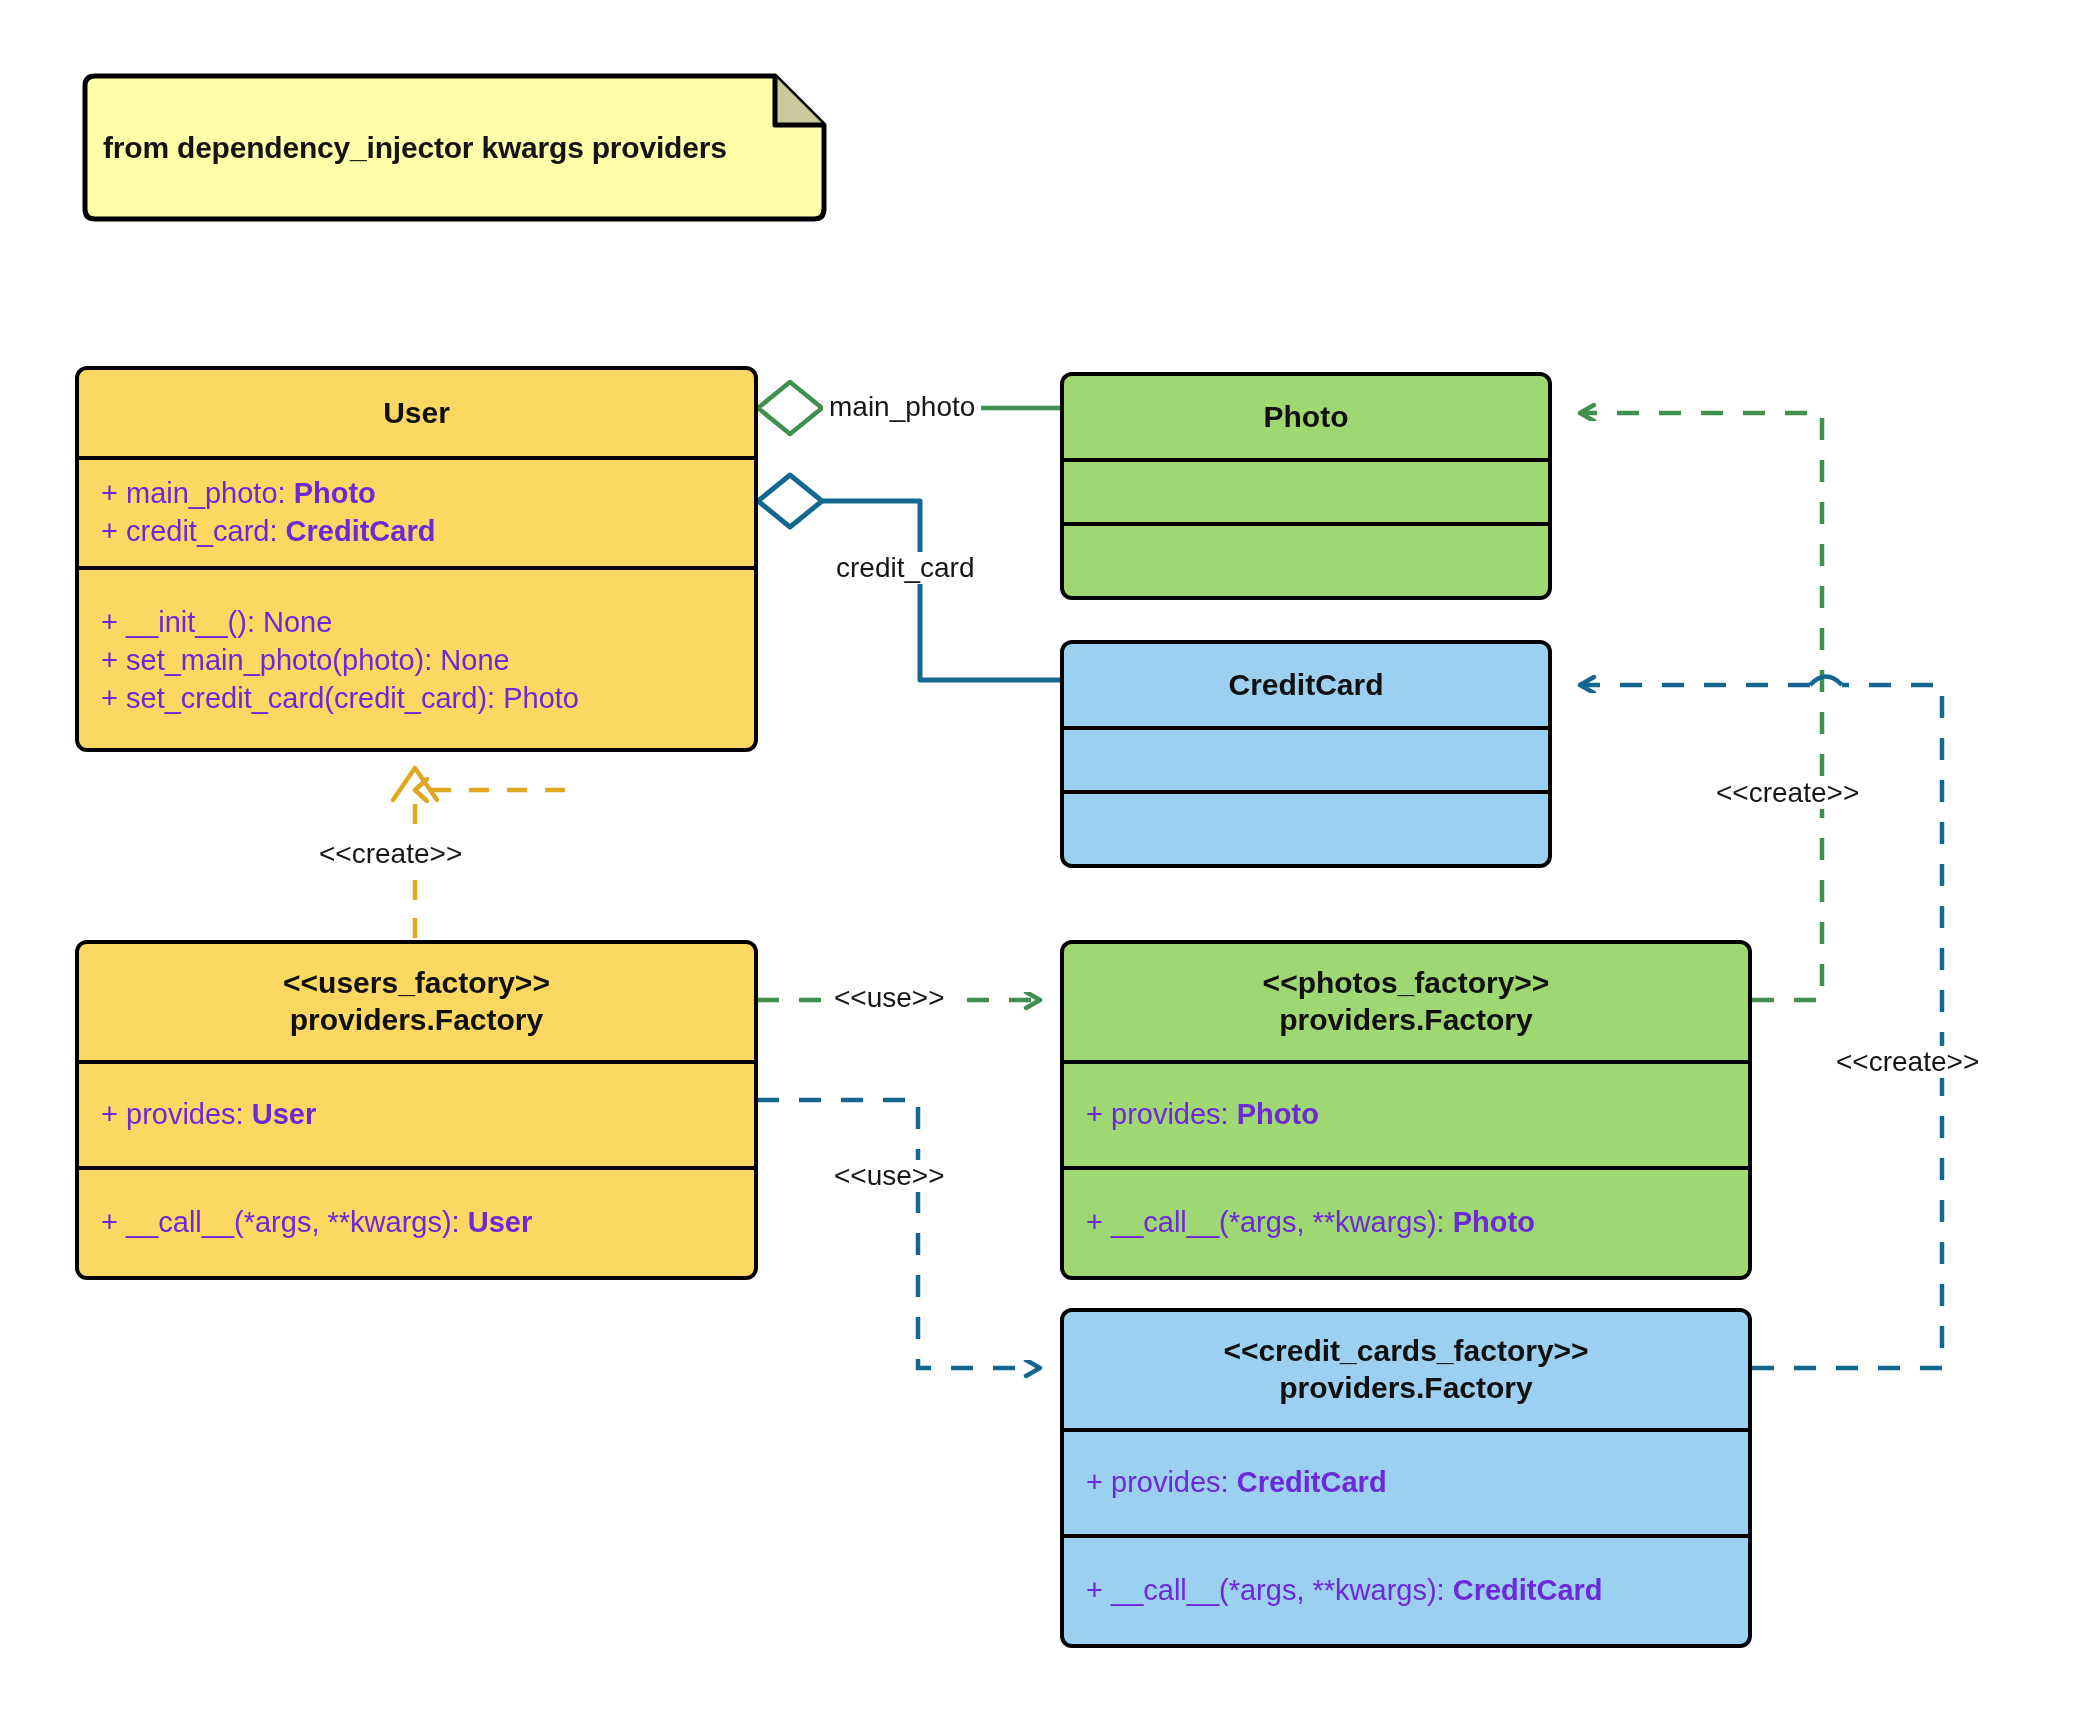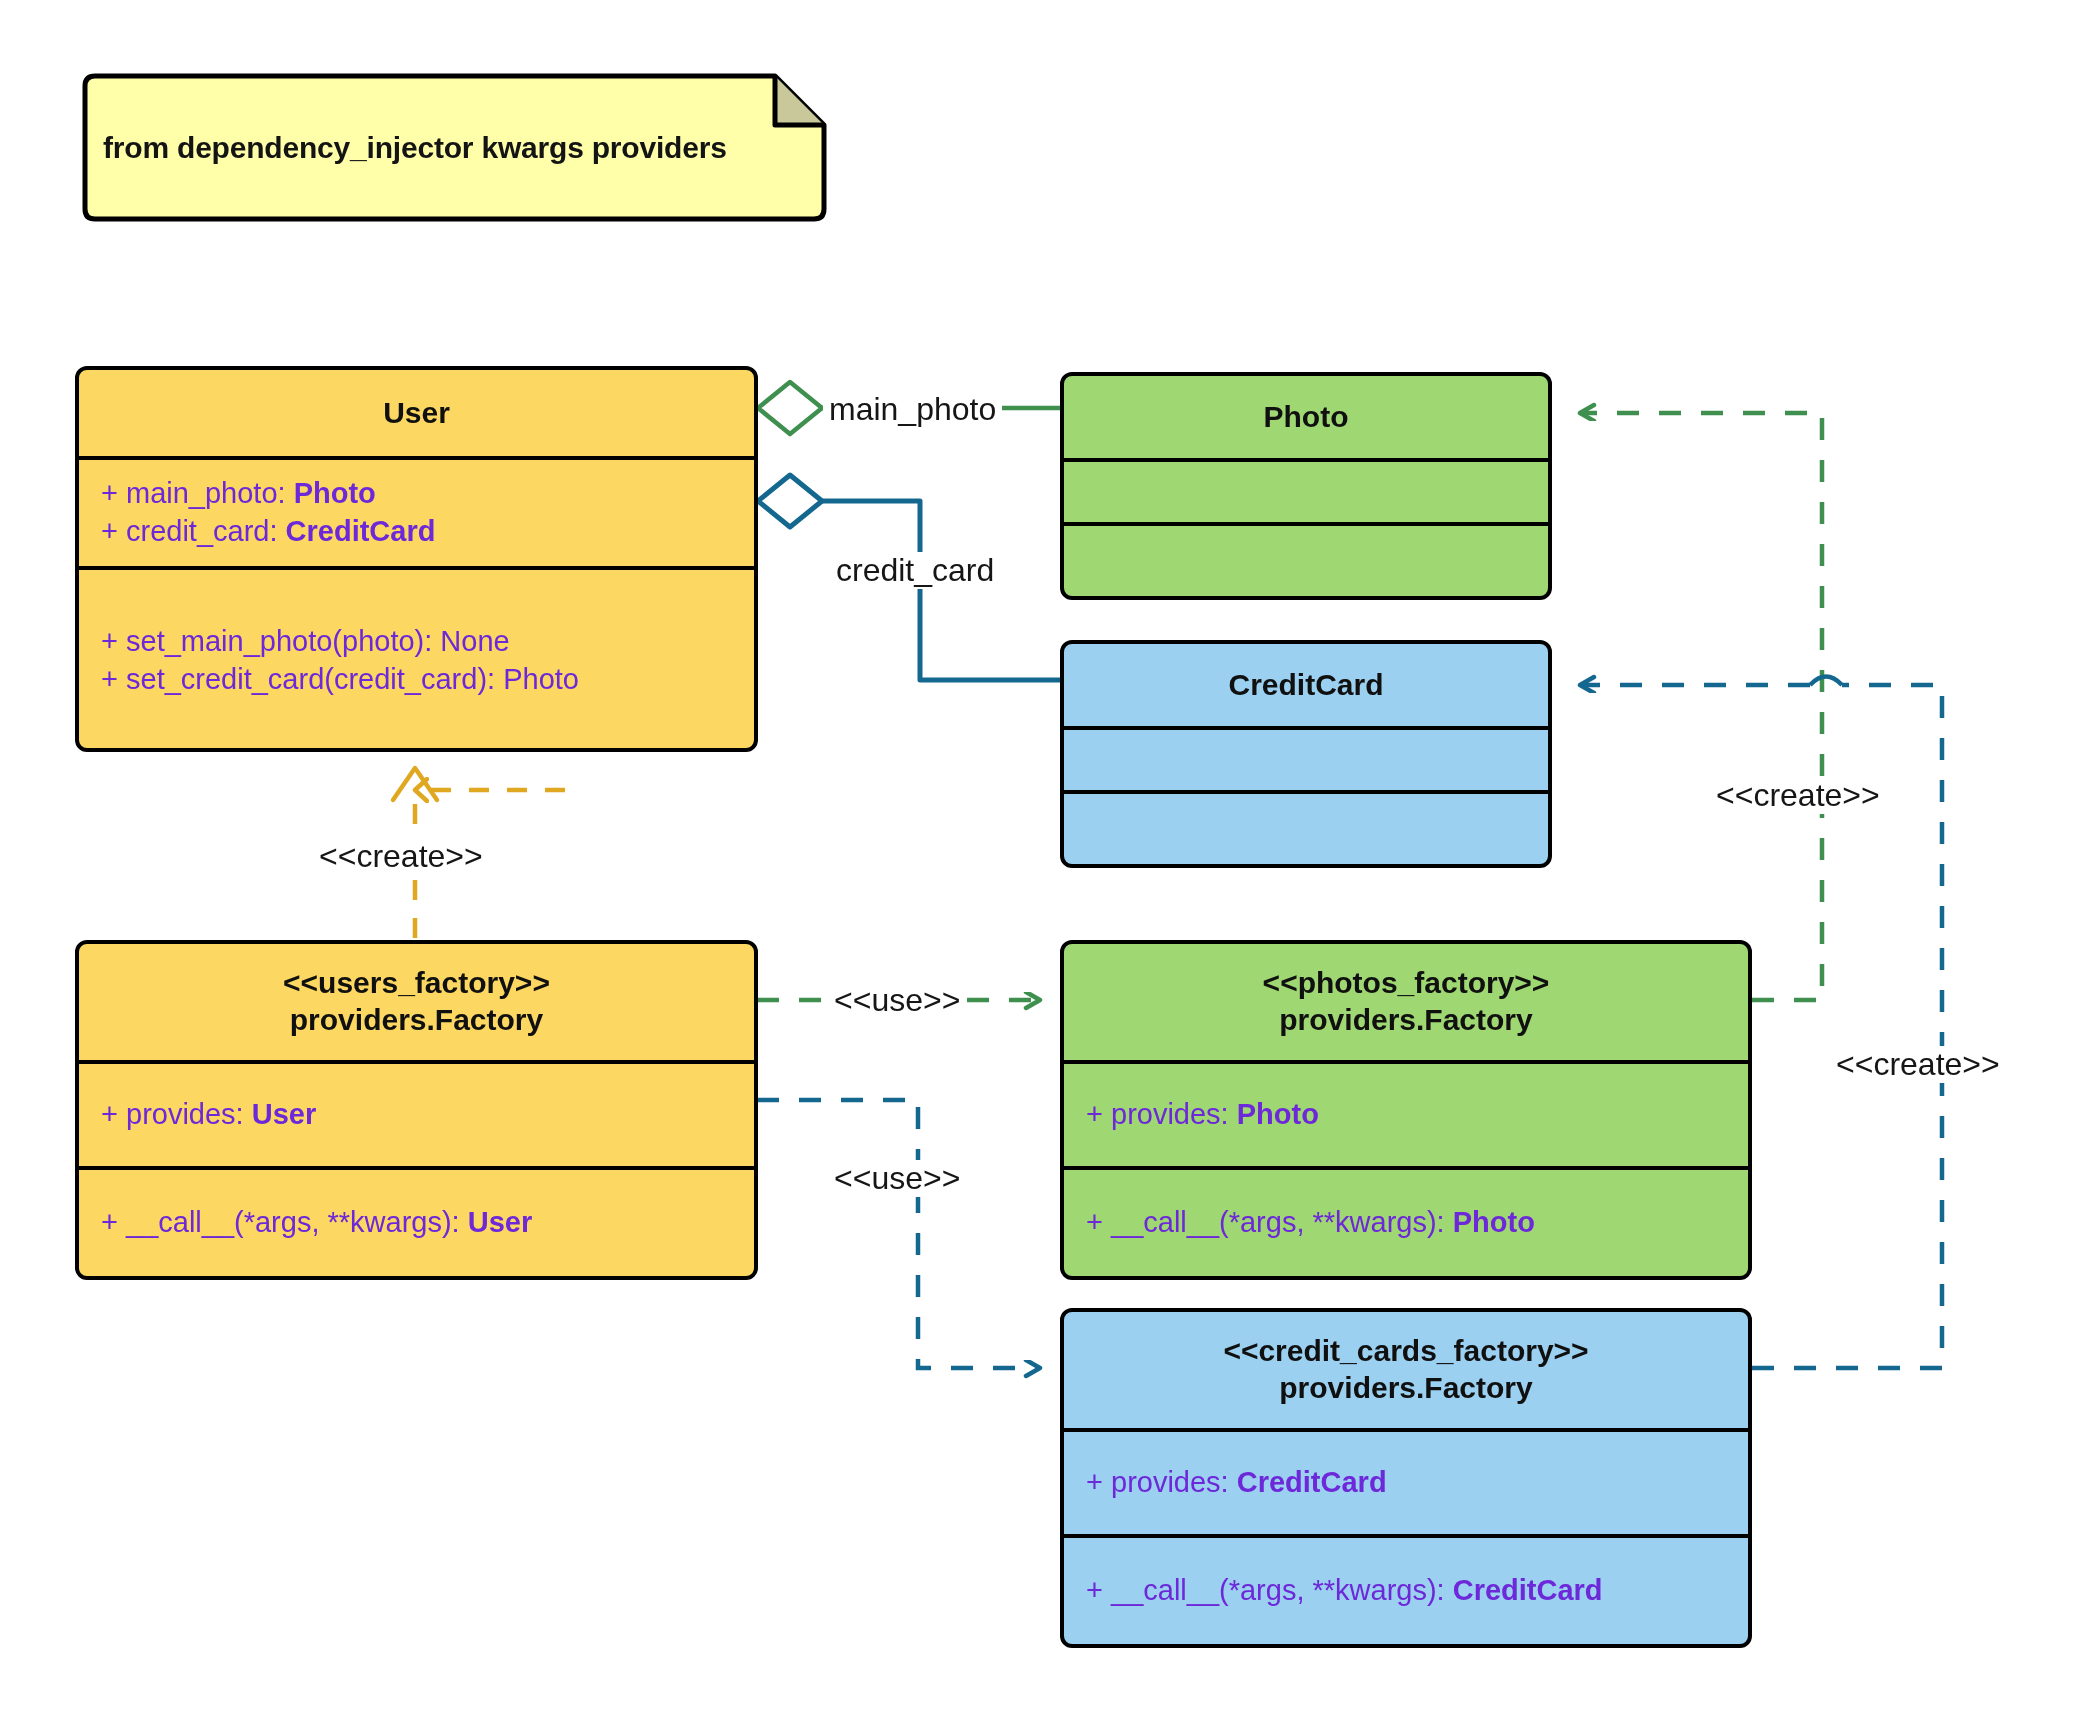--- a/index.html
+++ b/index.html
@@ -80,21 +80,21 @@
   }
   .uml .row b { font-weight: bold; }
 
   .c-yellow { background: #fcd862; }
   .c-green  { background: #9fd772; }
   .c-blue   { background: #9bd0f0; }
 
   
   .elabel {
     position: absolute;
-    font-size: 32px;
+    font-size: 28px;
     color: #161616;
     white-space: nowrap;
     background: #ffffff;
     padding: 0 6px;
   }
 </style>
 </head>
 <body>
 
 <div id="canvas">
@@ -172,20 +172,24 @@
       </div>
       <div class="row">
         <span>+ </span>
         <span>credit_card: </span>
         <b>CreditCard</b>
       </div>
     </div>
     <div class="sec" style="height:186px;">
       <div class="row">
         <span>+ </span>
+        <span>__init__(): None</span>
+      </div>
+      <div class="row">
+        <span>+ </span>
         <span>set_main_photo(photo): None</span>
       </div>
       <div class="row">
         <span>+ </span>
         <span>set_credit_card(credit_card): Photo</span>
       </div>
     </div>
   </div>
 
   <div class="uml c-green" style="left:1060px; top:372px; width:492px; height:228px;">

